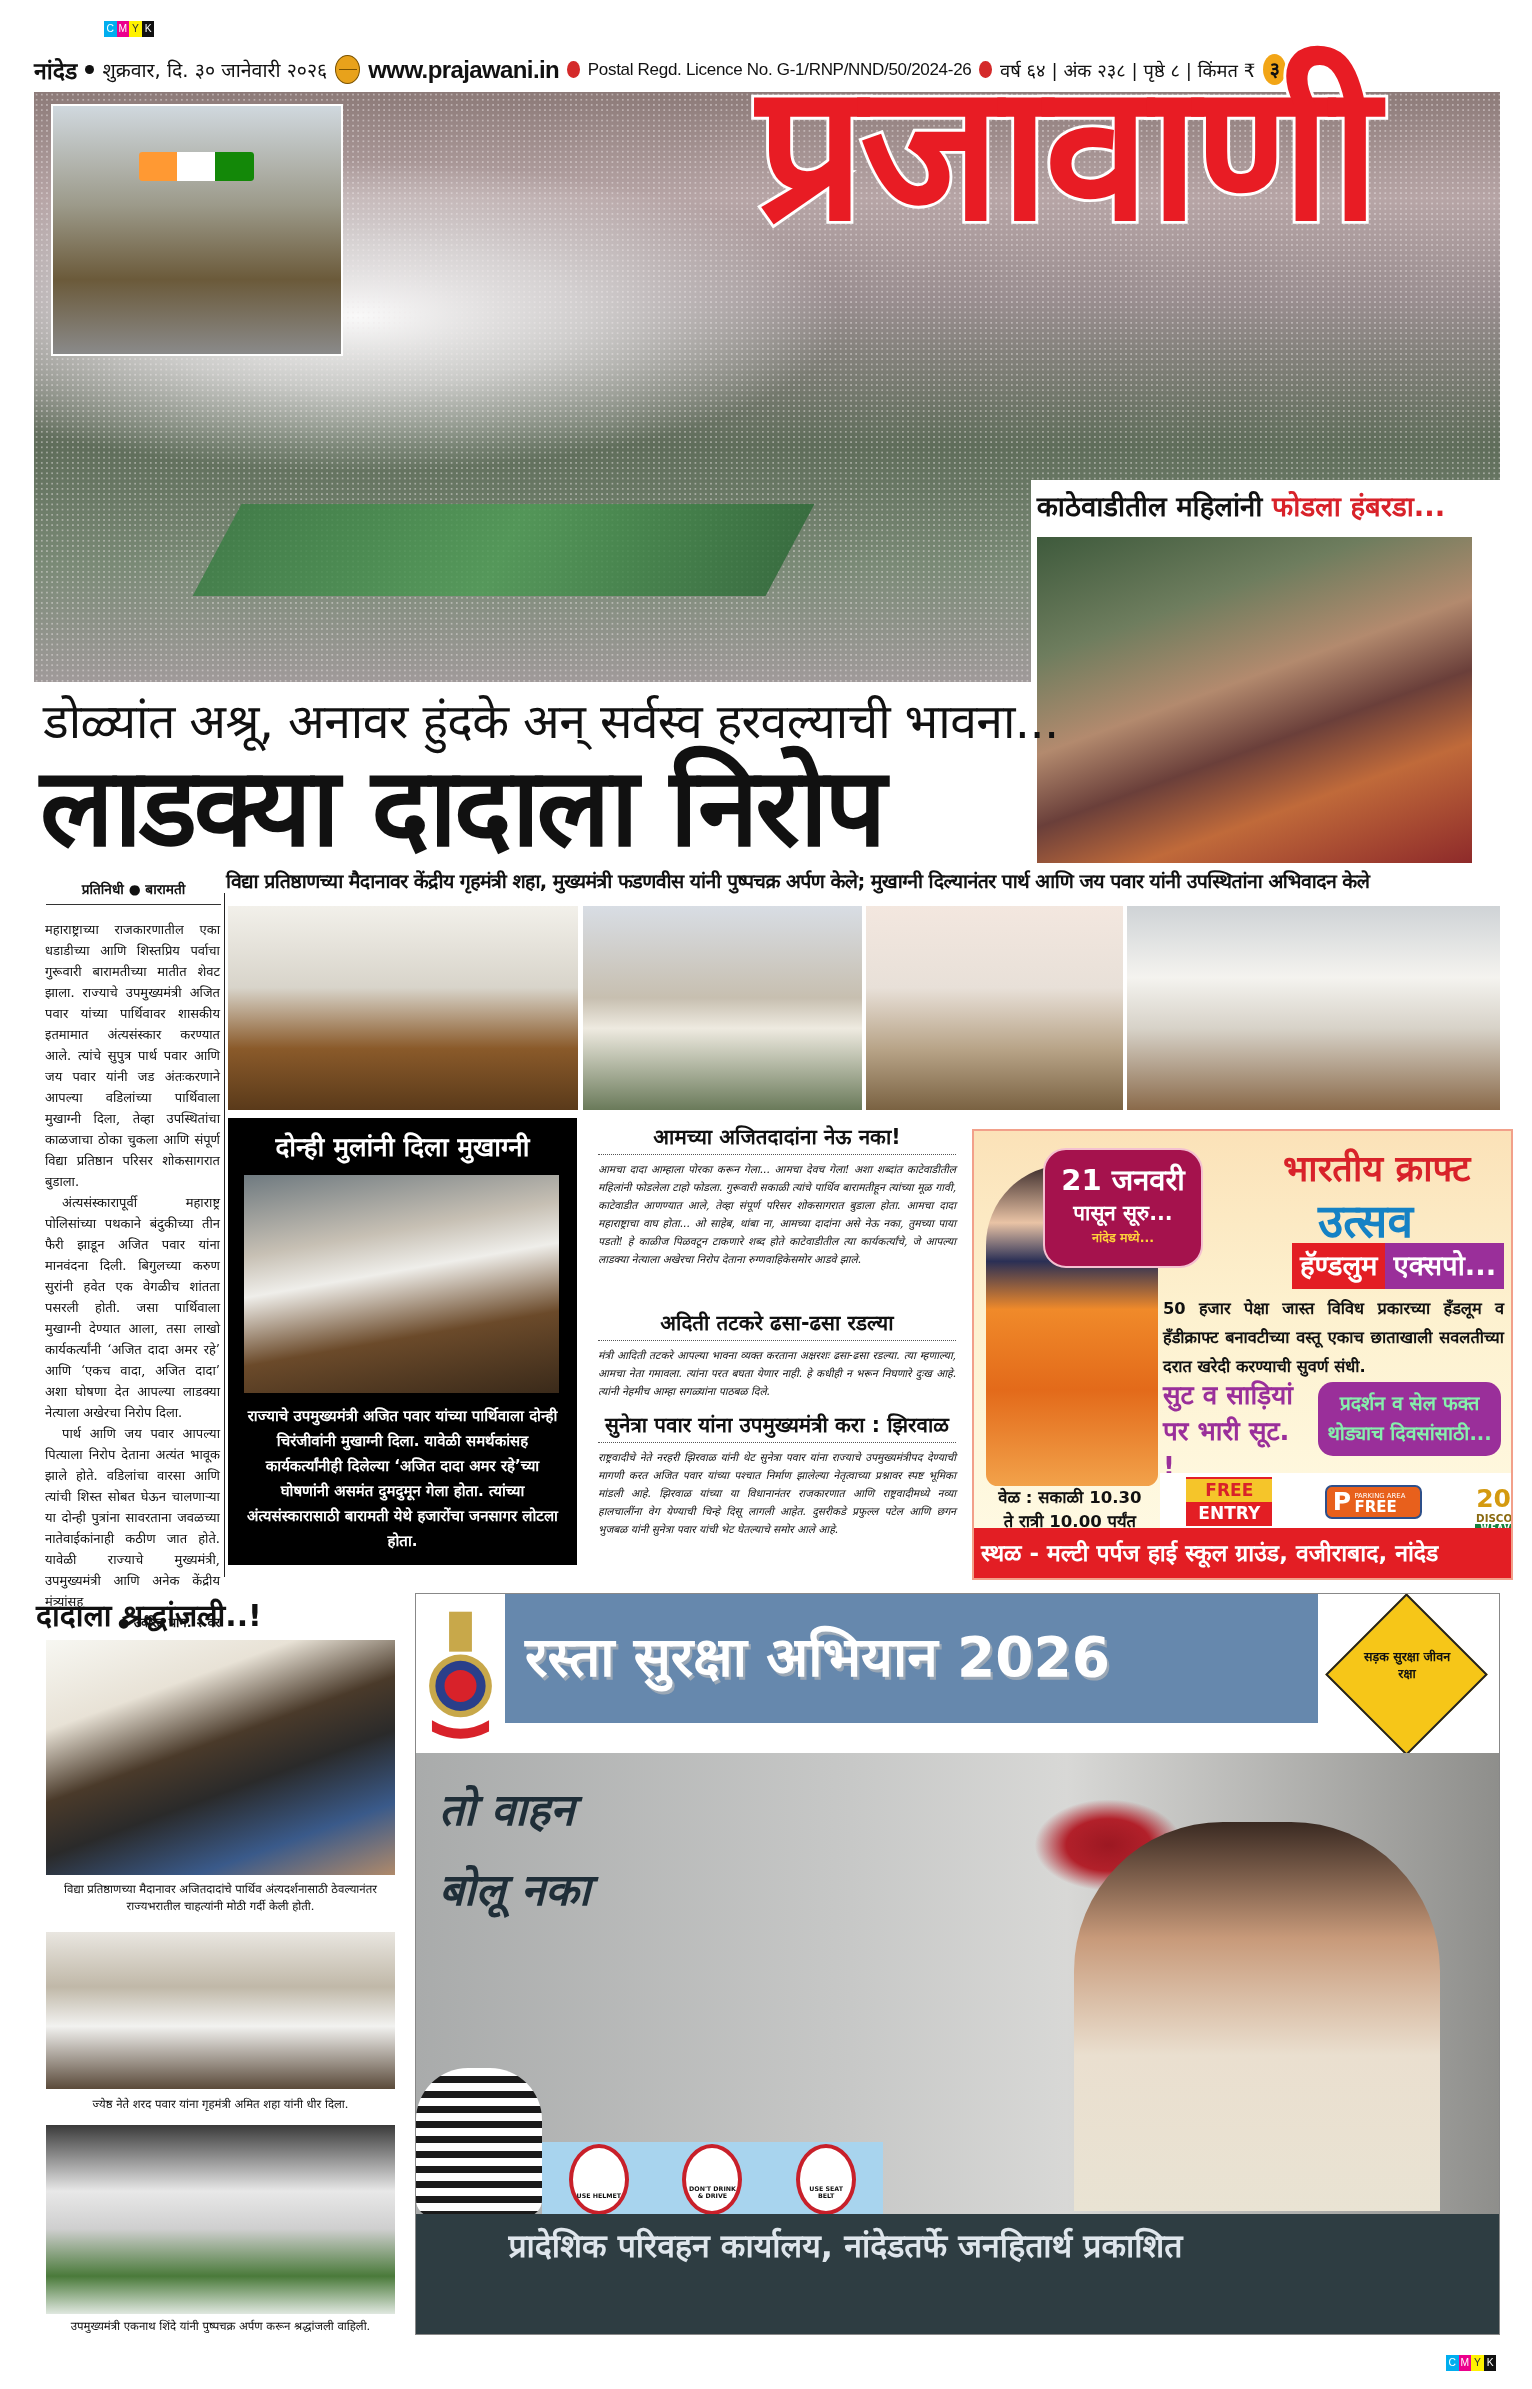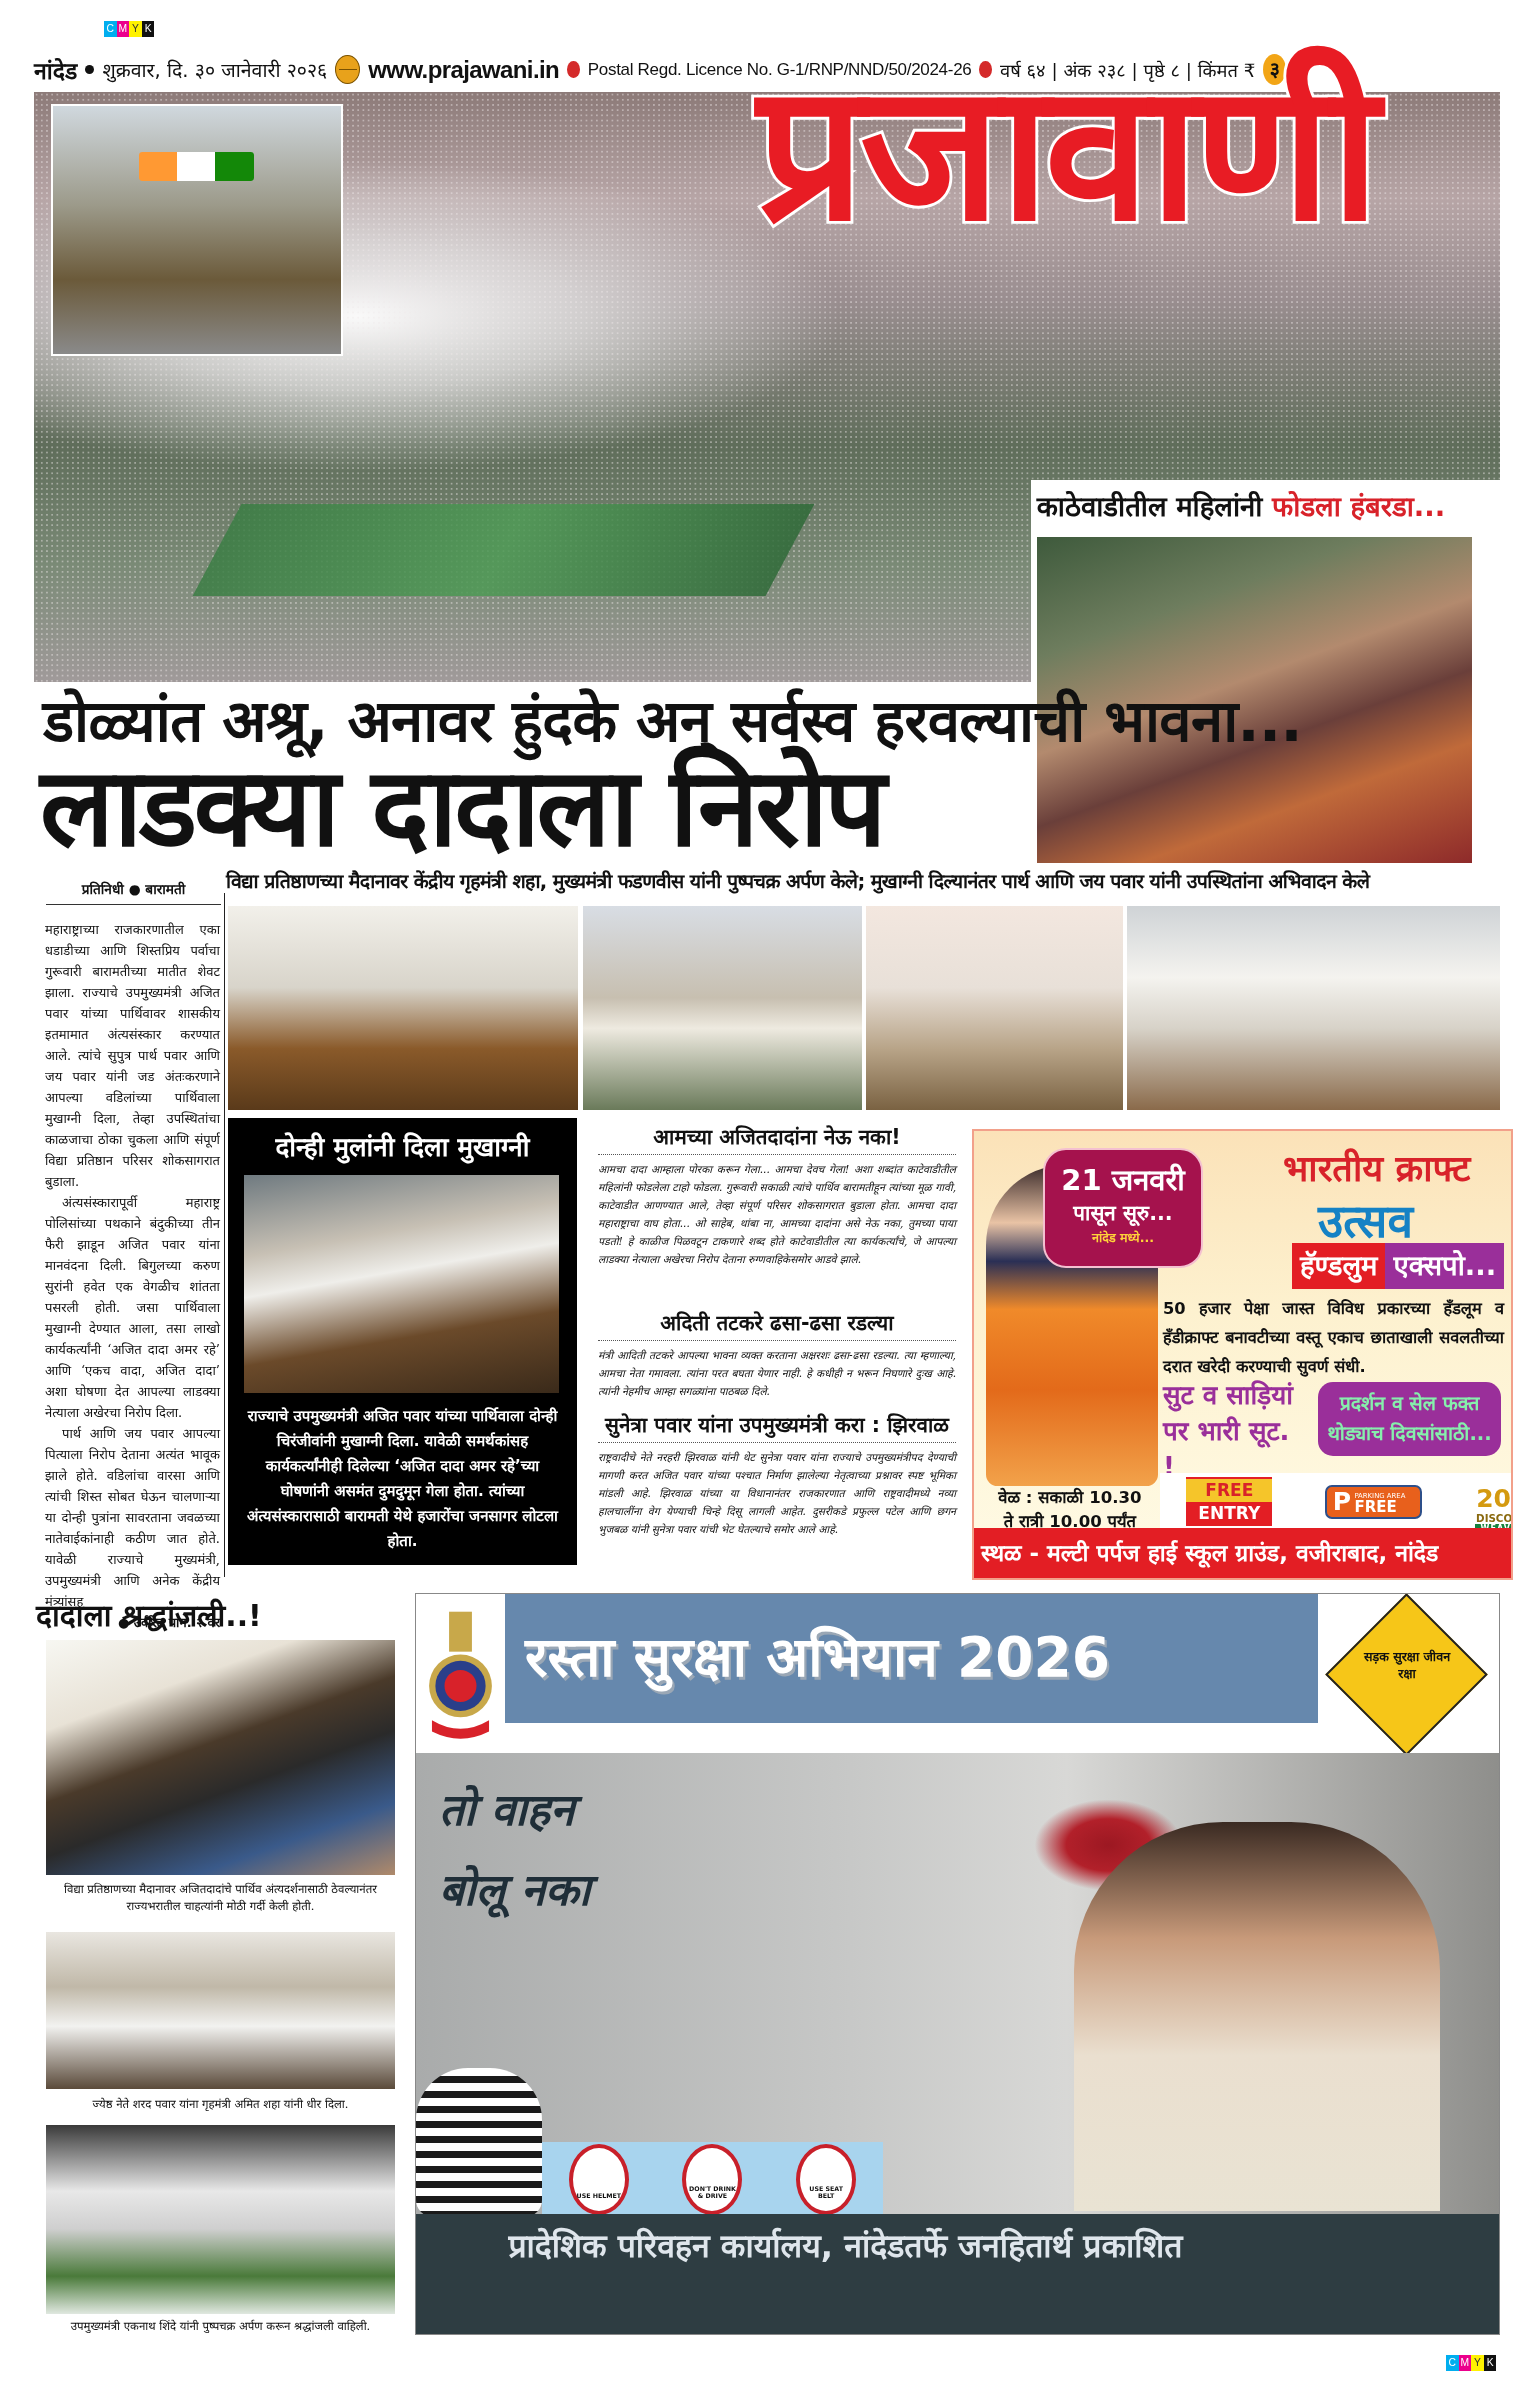--- a/index.html
+++ b/index.html
@@ -36,21 +36,21 @@
     -webkit-text-stroke: 5.7px #fff; paint-order: stroke fill; letter-spacing: -4.6px; font-family: "DejaVu Sans", sans-serif; }
 
   
   .women-panel { left: 1031px; top: 480px; width: 470px; height: 384px; background: #fff; }
   .women-title { position:absolute; left: 5.7px; top: 0; width: 452px; height: 52px; font-size: 27.5px; font-weight: bold; line-height: 52px; white-space: nowrap; }
   .women-title .red { color: #d8222a; }
   .women-photo { position:absolute; left: 5.7px; top: 57px; width: 435px; height: 326px;
     background: linear-gradient(160deg, #3e5a3c 0%, #6e7d5e 25%, #b38a6e 45%, #6a3f3a 60%, #c06a3a 75%, #8e2a2a 100%); }
 
   
-  .kicker { left: 43px; top: 693px; width: 973px; font-size: 58px; font-weight: bold; line-height: 57px; white-space: nowrap; letter-spacing: -0.6px; }
+  .kicker { left: 43px; top: 693px; width: 973px; font-size: 48px; font-weight: normal; line-height: 57px; white-space: nowrap; letter-spacing: -0.6px; }
   .headline { left: 40px; top: 750px; width: 985px; font-size: 109px; font-weight: bold; line-height: 115px; white-space: nowrap; letter-spacing: -3.4px; }
 
   
   .byline { left: 46px; top: 879px; width: 175px; font-size: 13.7px; font-weight: bold; text-align: center; border-bottom: 1.1px solid #333; padding-bottom: 5.7px; }
   .body-col { left: 45px; top: 919px; width: 175px; font-family: "DejaVu Serif", serif; font-size: 13px; line-height: 21px; text-align: justify; }
   .body-col p { text-indent: 17px; }
   .body-col p:first-child { text-indent: 0; }
   .cont { font-weight: bold; font-family: "DejaVu Sans", sans-serif; float: right; }
   .vrule { left: 224px; top: 893px; width: 1.1px; height: 684px; background: #222; }
 

